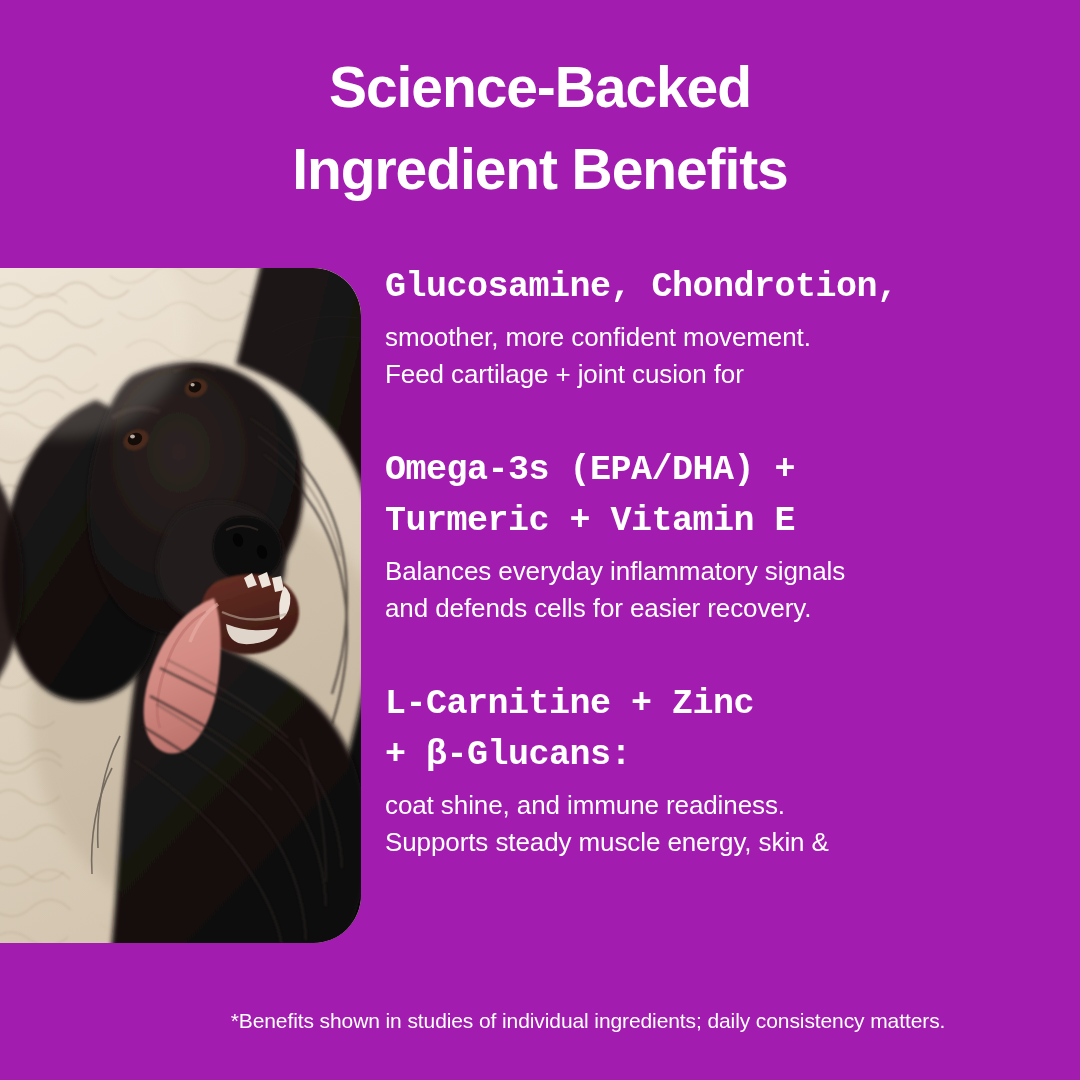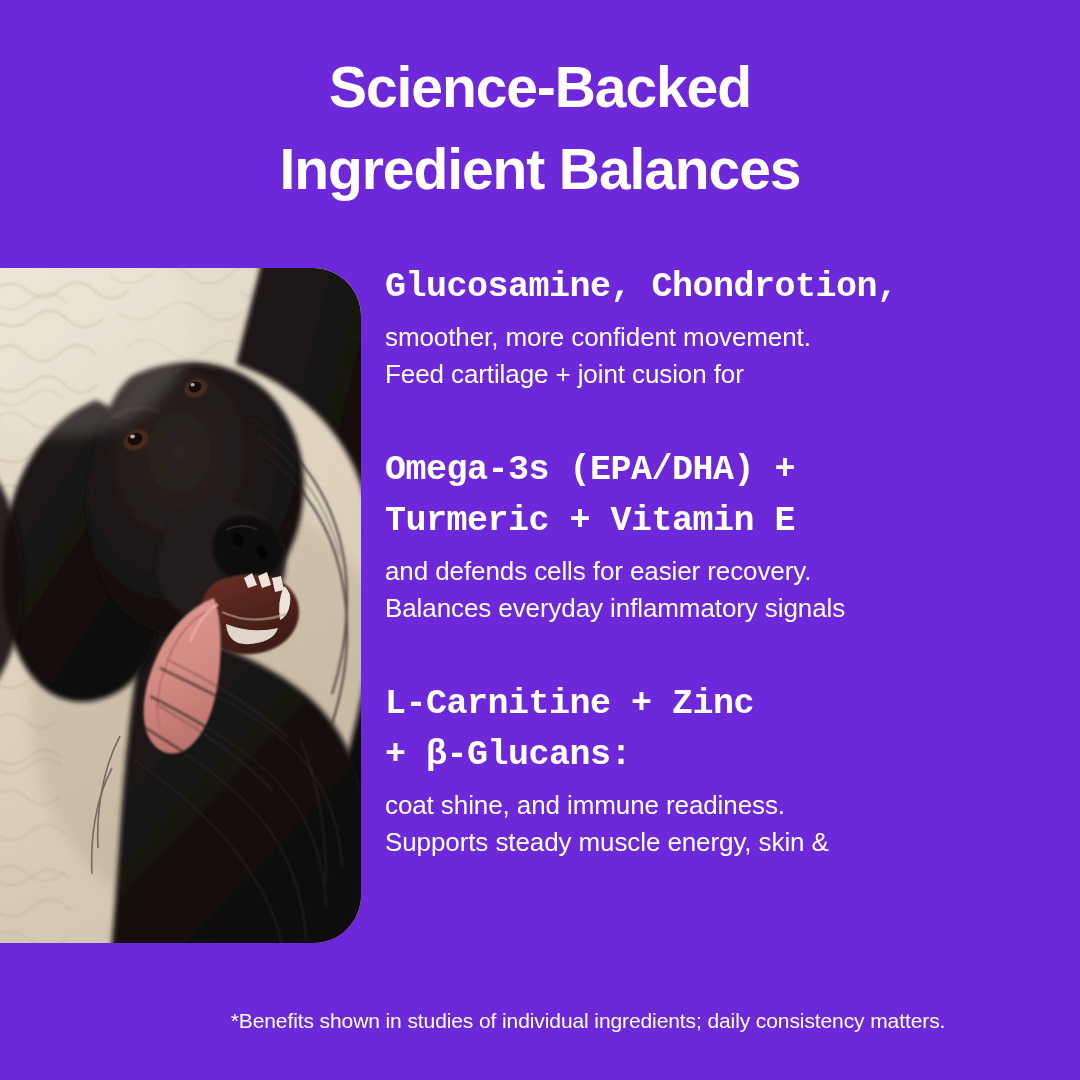--- a/index.html
+++ b/index.html
@@ -1,21 +1,21 @@
 <!DOCTYPE html>
 <html><head>
 <meta charset="utf-8">
 <style>
   html,body{margin:0;padding:0;}
   body{
     width:1080px;height:1080px;overflow:hidden;
     font-family:"Liberation Sans","DejaVu Sans",sans-serif;
     background:#FA6E00;
   }
-  .canvas{position:relative;width:1080px;height:1080px;background:#6d28d9;overflow:hidden;}
+  .canvas{position:relative;width:1080px;height:1080px;background:#a21caf;overflow:hidden;}
 
   
   .title{
     position:absolute;left:0;top:46px;width:1080px;
     text-align:center;color:#FFFFFF;
     font-size:57px;font-weight:800;line-height:82px;
     letter-spacing:-1.1px;
   }
   .title span{display:block;}
 
@@ -49,21 +49,21 @@
     font-size:21px;font-weight:400;line-height:30px;letter-spacing:-0.1px;margin-left:48px;
   }
 </style>
 </head>
 <body>
 
 <div class="canvas">
 
   <div class="title">
     <span>Science-Backed</span>
-    <span>Ingredient Balances</span>
+    <span>Ingredient Benefits</span>
   </div>
 
   <div class="photo">
     <svg viewBox="0 0 361 675" preserveAspectRatio="xMidYMid slice">
       <defs>
         <linearGradient id="rugG" x1="0" y1="0" x2="0.35" y2="1">
           <stop offset="0" stop-color="#ECE2D3"></stop>
           <stop offset="0.45" stop-color="#E0D4C1"></stop>
           <stop offset="1" stop-color="#D3C5B0"></stop>
         </linearGradient>
@@ -238,22 +238,22 @@
         <span>Feed cartilage + joint cusion for</span>
       </div>
     </div>
 
     <div class="block">
       <div class="bh">
         <span>Omega-3s (EPA/DHA) +</span>
         <span>Turmeric + Vitamin E</span>
       </div>
       <div class="bb">
+        <span>Balances everyday inflammatory signals</span>
         <span>and defends cells for easier recovery.</span>
-        <span>Balances everyday inflammatory signals</span>
       </div>
     </div>
 
     <div class="block">
       <div class="bh">
         <span>L-Carnitine + Zinc</span>
         <span>+ β-Glucans:</span>
       </div>
       <div class="bb">
         <span>coat shine, and immune readiness.</span>

